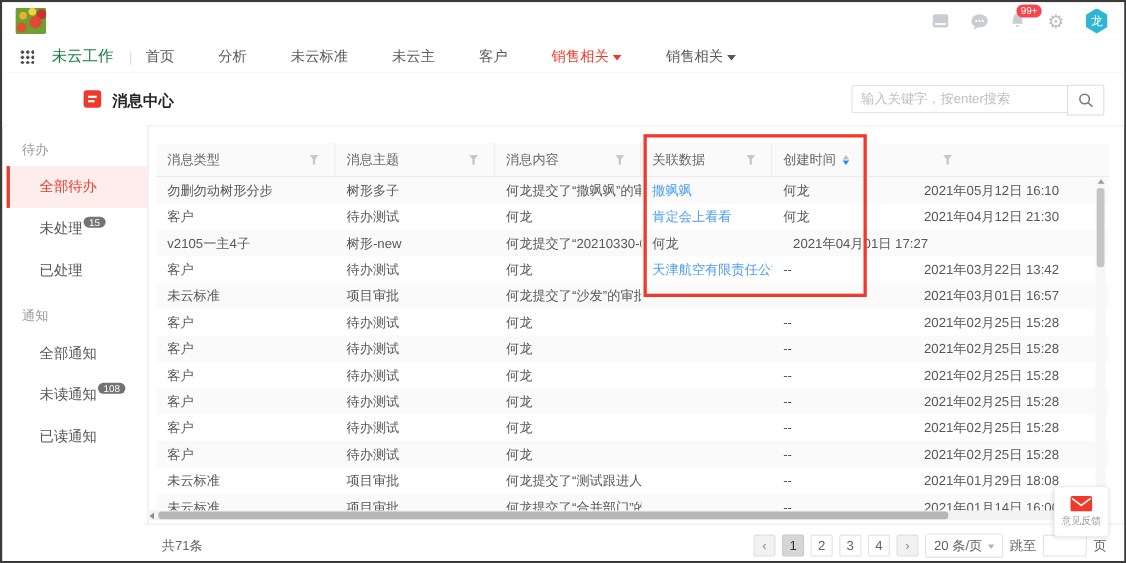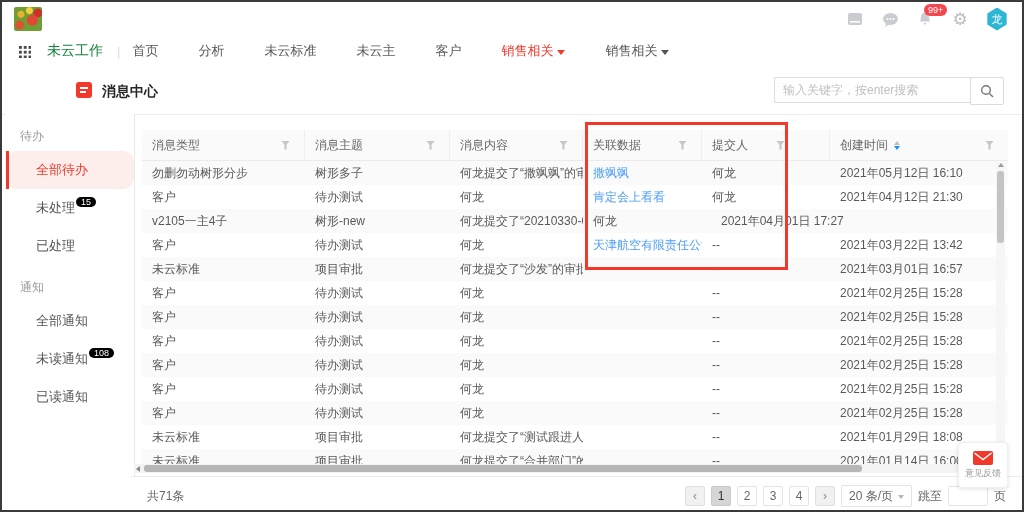--- a/index.html
+++ b/index.html
@@ -43,23 +43,23 @@
   .head-search{position:absolute;right:18px;top:11px;display:flex;}
   .head-search input{width:196px;height:26px;border:1px solid #dcdcdc;border-right:none;border-radius:2px 0 0 2px;
     box-sizing:border-box;padding:0 8px;font-size:12px;color:#737373;outline:none;font-family:inherit;}
   .head-search input::placeholder{color:#bfbfbf;}
   .search-btn{width:32px;height:26px;border:1px solid #dcdcdc;border-radius:0 2px 2px 0;background:#fff;
     display:flex;align-items:center;justify-content:center;cursor:pointer;}
   
   .sidebar{position:absolute;left:4px;top:112px;width:128px;bottom:0;background:#fff;border-right:1px solid #e8e8e8;}
   .sb-group{font-size:12px;color:#9b9b9b;padding:14px 0 6px 14px;}
   .sb-item{position:relative;font-size:13px;color:#555;padding:10px 0 10px 30px;cursor:pointer;}
-  .sb-item.sel{color:#f0392b;background:#fdeeec;border-radius:11px;}
+  .sb-item.sel{color:#f0392b;background:#fdeeec;}
   .sb-item.sel::before{content:"";position:absolute;left:0;top:0;bottom:0;width:3px;background:#f0392b;}
-  .sb-badge{position:relative;top:-7px;margin-left:1px;background:#000000;color:#fff;font-size:9px;
+  .sb-badge{position:relative;top:-7px;margin-left:1px;background:#737373;color:#fff;font-size:9px;
     line-height:13px;padding:0 5px;border-radius:8px;}
   
   .table{position:absolute;left:140px;top:128px;width:866px;}
   .thead{display:flex;height:30px;background:#fafafa;border-bottom:1px solid #ebebeb;}
   .th{display:flex;align-items:center;font-size:12px;color:#666;box-sizing:border-box;
     padding:0 14px 0 10px;border-right:1px solid #eee;}
   .th:last-child{border-right:none;}
   .th .lbl{flex:0 0 auto;}
   .th .sp{flex:1;}
   .funnel{width:9px;height:9px;background:#c3c7cc;flex:0 0 auto;
@@ -210,25 +210,20 @@
         <div class="th" style="width: 133px; padding-right: 14px;">
           <span class="lbl">消息内容</span>
           <span class="sp"></span>
           <span class="funnel"></span>
         </div>
         <div class="th" style="width: 119px; padding-right: 14px;">
           <span class="lbl">关联数据</span>
           <span class="sp"></span>
           <span class="funnel"></span>
         </div>
-        <div class="th" style="width: 128px; padding-right: 44px;">
-          <span class="lbl">提交人</span>
-          <span class="sp"></span>
-          <span class="funnel"></span>
-        </div>
         <div class="th" style="width: 178px; padding-right: 14px;">
           <span class="lbl">创建时间</span>
           <span class="sorter">
             <span class="up"></span>
             <span class="dn"></span>
           </span>
           <span class="sp"></span>
           <span class="funnel"></span>
         </div>
       </div>

